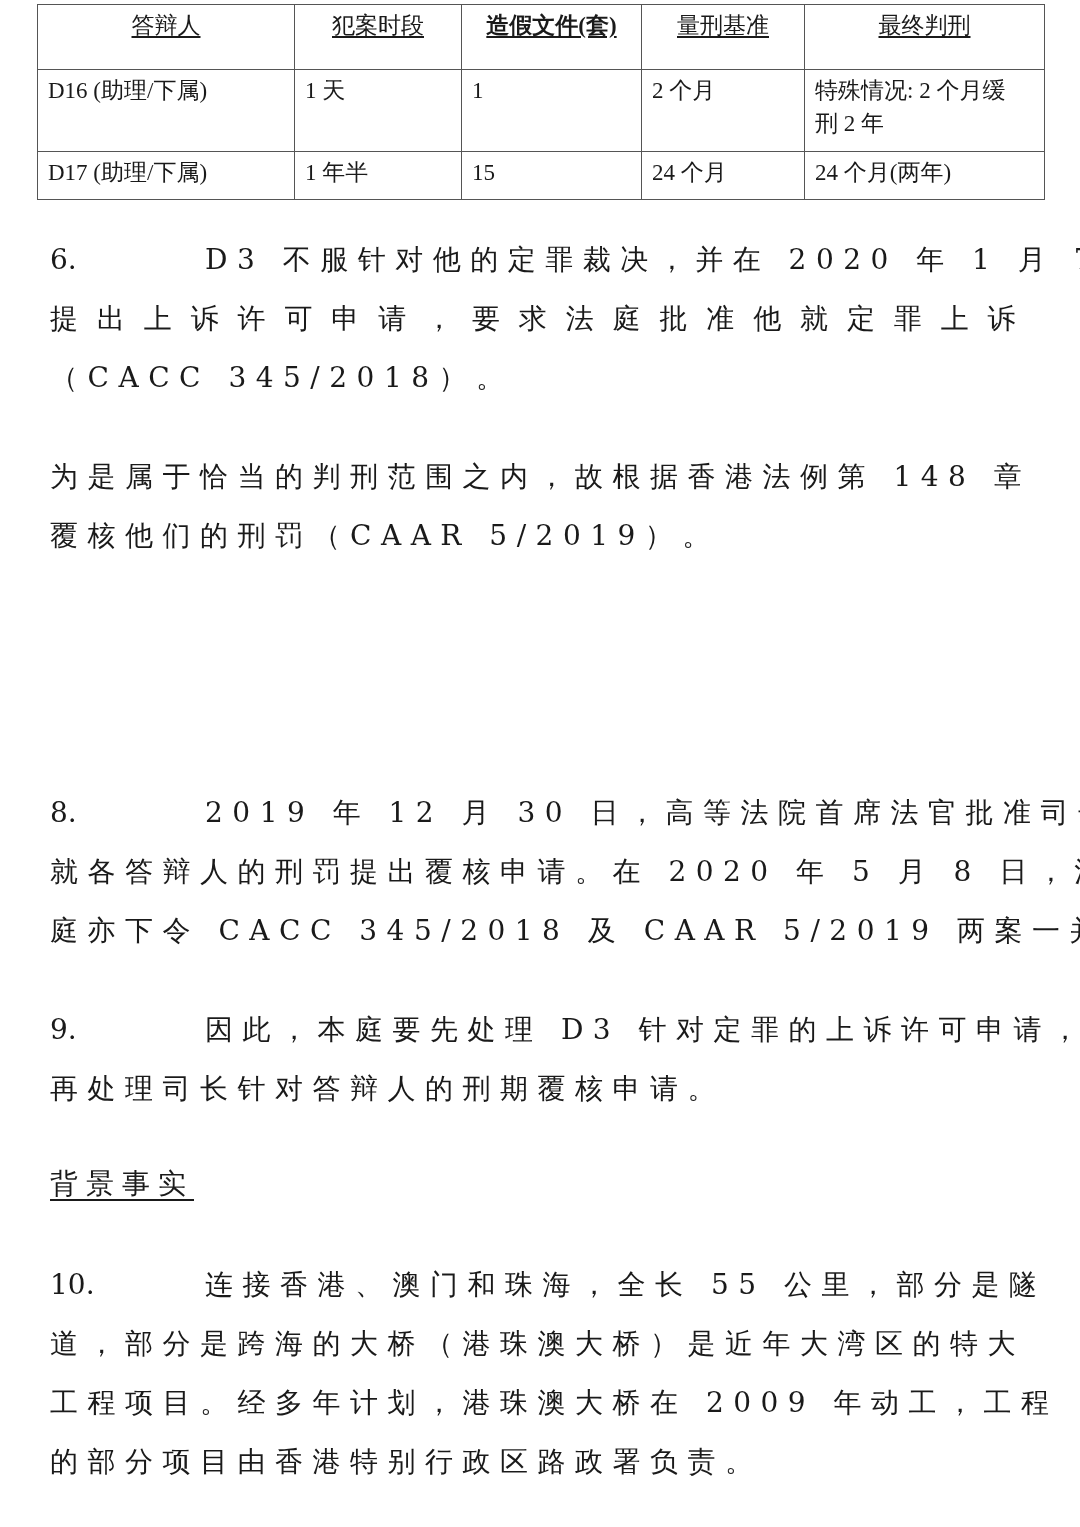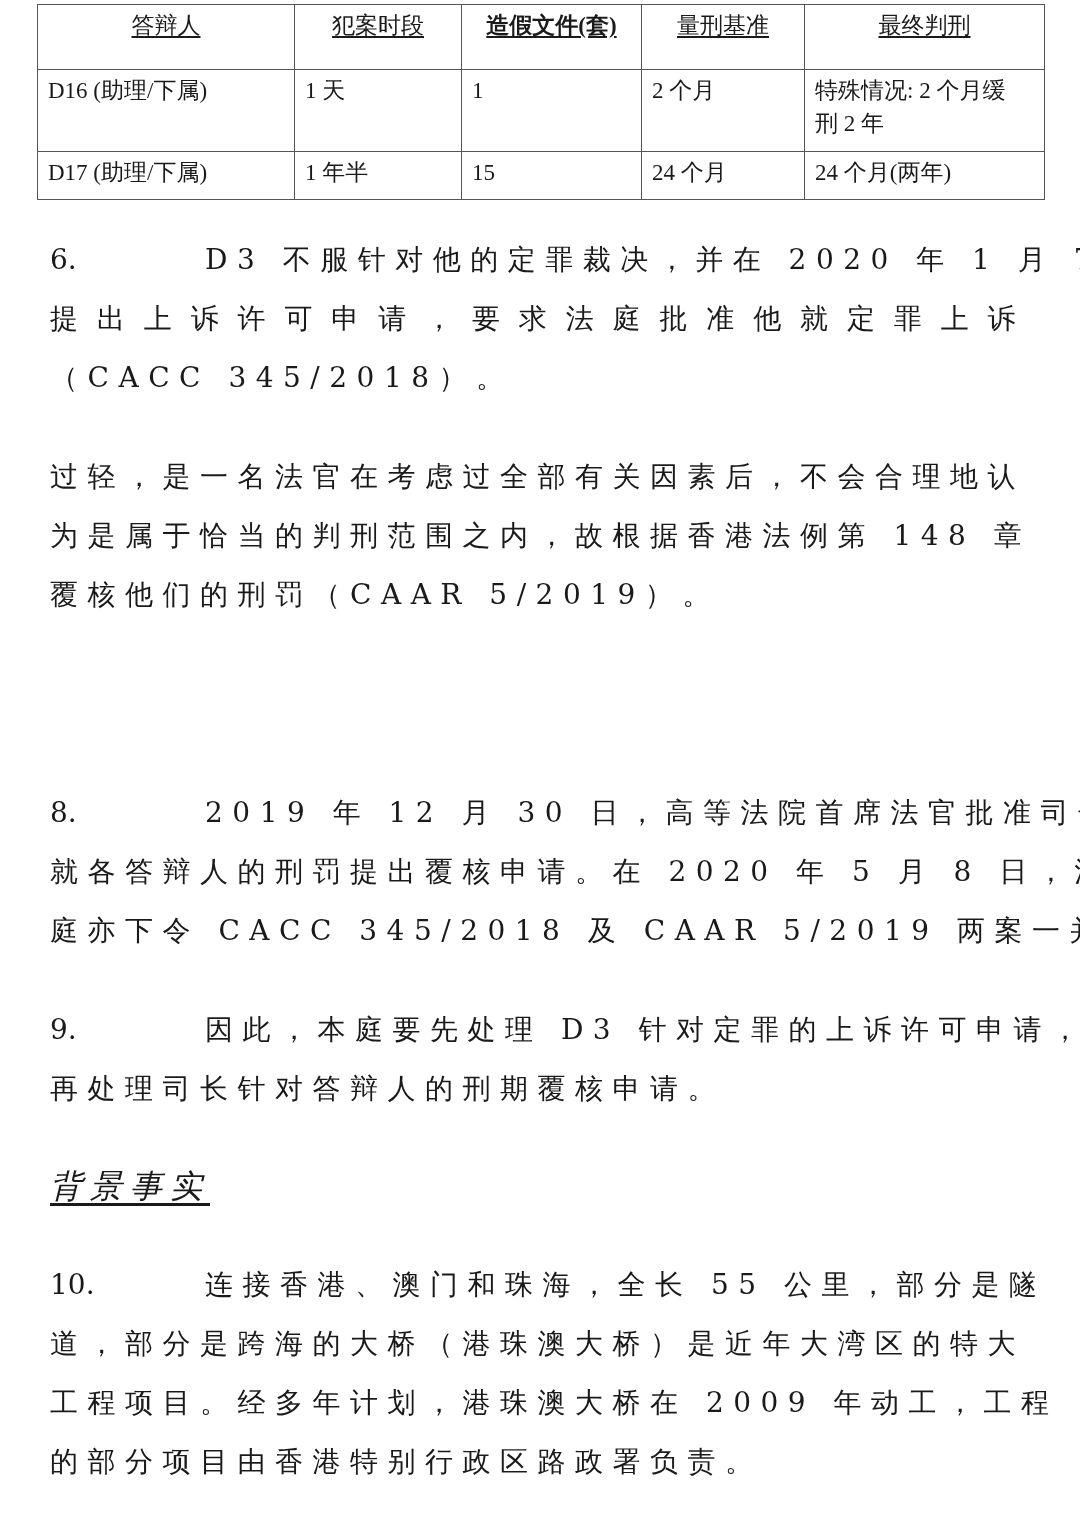--- a/index.html
+++ b/index.html
@@ -14,22 +14,22 @@
   table.sent th.bold span { font-weight: bold; }
   .c1 { width: 236px; } .c2 { width: 146px; } .c3 { width: 159px; }
   .c4 { width: 142px; } .c5 { width: 219px; }
   tr.h { height: 65px; } tr.r1 { height: 82px; } tr.r2 { height: 48px; }
 
   .para { position: absolute; left: 50px; width: 975px; font-size: 28px;
           letter-spacing: 9.5px; line-height: 59px; }
   .para .num { display: inline-block; width: 155px; letter-spacing: 0; }
   .line { white-space: nowrap; display: block; text-align: justify; text-align-last: justify; }
   .line.last { text-align-last: left; }
-  .heading { position: absolute; left: 50px; top: 1165px; font-size: 32px;
-             font-style: italic; letter-spacing: 8px; text-decoration: underline;
+  .heading { position: absolute; left: 50px; top: 1165px; font-size: 28px;
+             letter-spacing: 8px; text-decoration: underline;
              text-underline-offset: 6px; }
 </style>
 </head>
 <body>
 
 <table class="sent">
   <tbody>
       <tr class="h">
     <th class="c1"><span>答辩人</span></th>
     <th class="c2"><span>犯案时段</span></th>
@@ -54,21 +54,20 @@
 </tbody>
   </table>
 
 <div class="para" style="top:230px">
   <span class="line"><span class="num">6.</span><span>D3 不服针对他的定罪裁决，并在 2020 年 1 月 7 日</span></span>
   <span class="line">提出上诉许可申请，要求法庭批准他就定罪上诉</span>
   <span class="line last">（CACC 345/2018）。</span>
 </div>
 
 <div class="para" style="top:447px">
-  <span class="line">过轻，是一名法官在考虑过全部有关因素后，不会合理地认</span>
   <span class="line">为是属于恰当的判刑范围之内，故根据香港法例第 148 章</span>
   <span class="line last">覆核他们的刑罚（CAAR 5/2019）。</span>
 </div>
 
 <div class="para" style="top:783px">
   <span class="line"><span class="num">8.</span><span>2019 年 12 月 30 日，高等法院首席法官批准司长</span></span>
   <span class="line">就各答辩人的刑罚提出覆核申请。在 2020 年 5 月 8 日，法</span>
   <span class="line last">庭亦下令 CACC 345/2018 及 CAAR 5/2019 两案一并审理。</span>
 </div>
 

